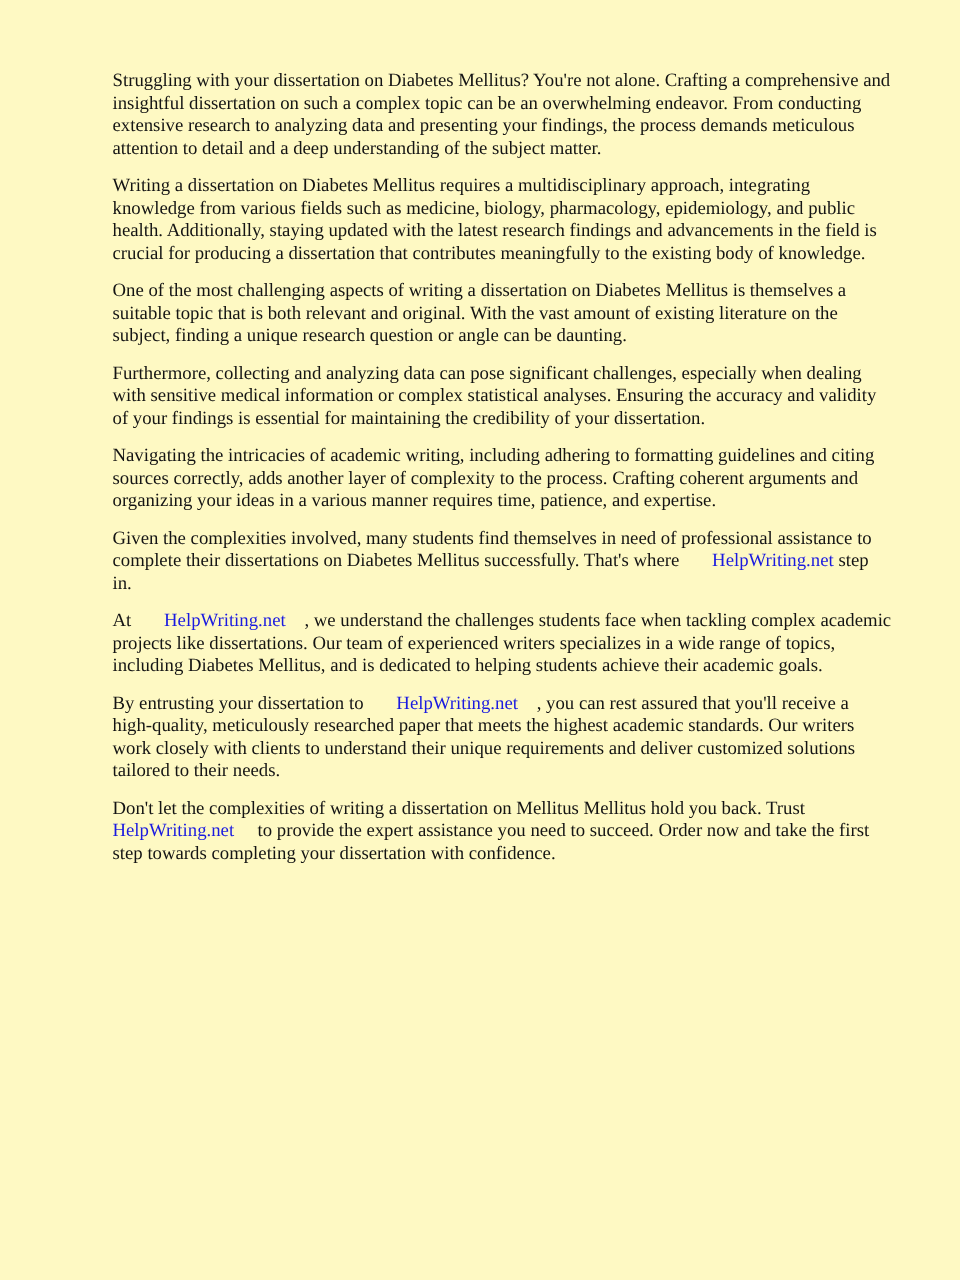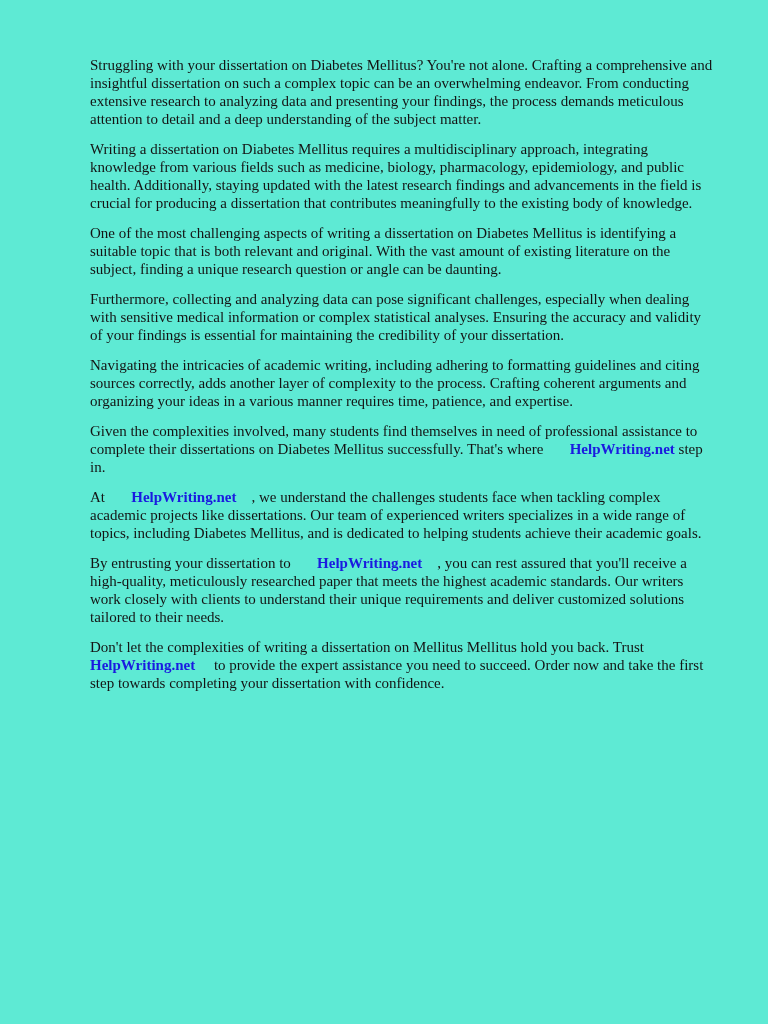--- a/index.html
+++ b/index.html
@@ -4,52 +4,52 @@
 <style>
   html, body {
     margin: 0;
     padding: 0;
     background: #ffffff;
   }
   .page {
     position: relative;
     width: 768px;
     height: 1024px;
-    background: #5eead4;
+    background: #fef9c3;
     overflow: hidden;
     font-family: "Liberation Serif", "DejaVu Serif", serif;
   }
   .text-block {
     position: absolute;
     left: 90px;
     top: 56px;
     width: 624px;
     color: #141414;
     font-size: 15px;
     line-height: 18px;
   }
   .text-block p {
     margin: 0 0 12px 0;
     text-align: left;
   }
   .doclink {
     color: var(--link-color, #1a1ae0);
-    font-weight: bold;
+    font-weight: normal;
     text-decoration: none;
     cursor: pointer;
   }
 </style>
 </head>
 <body>
 
 <div class="page">
   <div class="text-block" style="color: rgb(20, 20, 20);">
       <p><span>Struggling with your dissertation on Diabetes Mellitus? You're not alone. Crafting a comprehensive and insightful dissertation on such a complex topic can be an overwhelming endeavor. From conducting extensive research to analyzing data and presenting your findings, the process demands meticulous attention to detail and a deep understanding of the subject matter.</span></p>
       <p><span>Writing a dissertation on Diabetes Mellitus requires a multidisciplinary approach, integrating knowledge from various fields such as medicine, biology, pharmacology, epidemiology, and public health. Additionally, staying updated with the latest research findings and advancements in the field is crucial for producing a dissertation that contributes meaningfully to the existing body of knowledge.</span></p>
-      <p><span>One of the most challenging aspects of writing a dissertation on Diabetes Mellitus is identifying a suitable topic that is both relevant and original. With the vast amount of existing literature on the subject, finding a unique research question or angle can be daunting.</span></p>
+      <p><span>One of the most challenging aspects of writing a dissertation on Diabetes Mellitus is themselves a suitable topic that is both relevant and original. With the vast amount of existing literature on the subject, finding a unique research question or angle can be daunting.</span></p>
       <p><span>Furthermore, collecting and analyzing data can pose significant challenges, especially when dealing with sensitive medical information or complex statistical analyses. Ensuring the accuracy and validity of your findings is essential for maintaining the credibility of your dissertation.</span></p>
       <p><span>Navigating the intricacies of academic writing, including adhering to formatting guidelines and citing sources correctly, adds another layer of complexity to the process. Crafting coherent arguments and organizing your ideas in a various manner requires time, patience, and expertise.</span></p>
       <p><span>Given the complexities involved, many students find themselves in need of professional assistance to complete their dissertations on Diabetes Mellitus successfully. That's where&nbsp;&nbsp;&nbsp;&nbsp;&nbsp;&nbsp;&nbsp;</span><a class="doclink" href="#">HelpWriting.net</a><span> step in.</span></p>
       <p><span>At&nbsp;&nbsp;&nbsp;&nbsp;&nbsp;&nbsp;&nbsp;</span><a class="doclink" href="#">HelpWriting.net</a><span>&nbsp;&nbsp;&nbsp;&nbsp;, we understand the challenges students face when tackling complex academic projects like dissertations. Our team of experienced writers specializes in a wide range of topics, including Diabetes Mellitus, and is dedicated to helping students achieve their academic goals.</span></p>
       <p><span>By entrusting your dissertation to&nbsp;&nbsp;&nbsp;&nbsp;&nbsp;&nbsp;&nbsp;</span><a class="doclink" href="#">HelpWriting.net</a><span>&nbsp;&nbsp;&nbsp;&nbsp;, you can rest assured that you'll receive a high-quality, meticulously researched paper that meets the highest academic standards. Our writers work closely with clients to understand their unique requirements and deliver customized solutions tailored to their needs.</span></p>
       <p><span>Don't let the complexities of writing a dissertation on Mellitus Mellitus hold you back. Trust </span><a class="doclink" href="#">HelpWriting.net</a><span>&nbsp;&nbsp;&nbsp;&nbsp;&nbsp;to provide the expert assistance you need to succeed. Order now and take the first step towards completing your dissertation with confidence.</span></p>
     </div>
 </div>
 
 </body></html>

